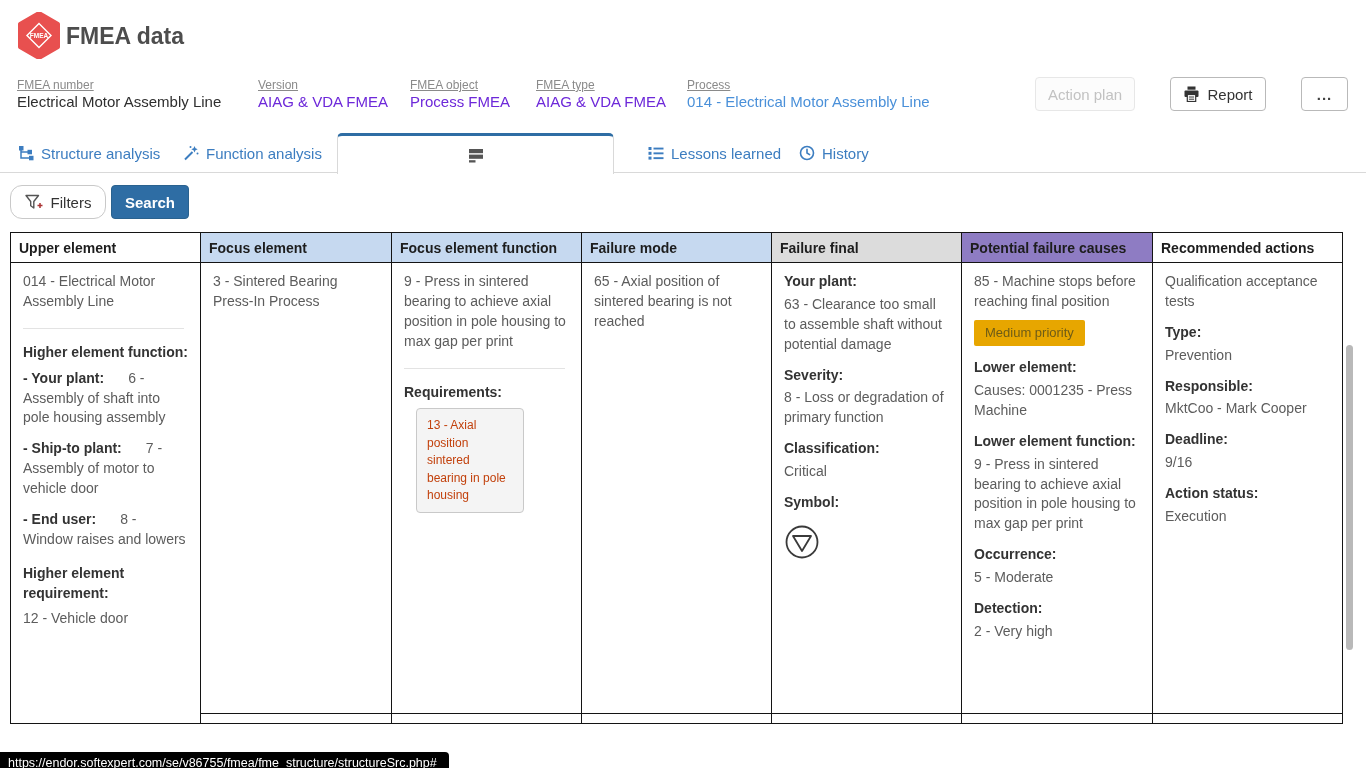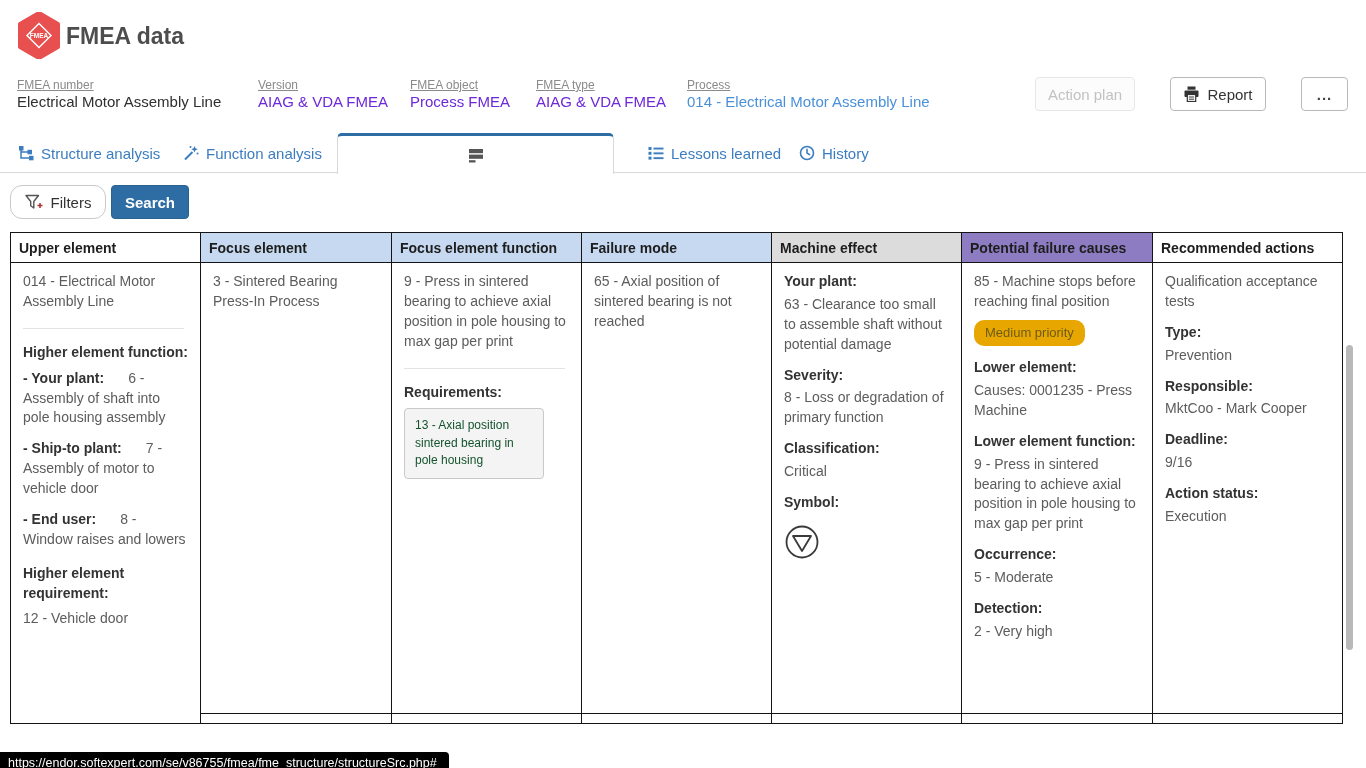--- a/index.html
+++ b/index.html
@@ -51,23 +51,23 @@
   th.h-purple{background:#8e7cc3; color:#fff;}
   table.fmea td { padding:9px 12px; font-size:14px; line-height:1.42; color:#5c5c5c; }
   tr.row1 td { height:451px; }
   tr.row2 td { height:10px; padding:0; }
   td p { margin:0 0 11px; }
   td .heading { font-weight:bold; color:#333; margin:14px 0 6px; }
   td .kv-inline b { color:#333; margin-right:24px; }
   td .kv-stack b { display:block; color:#333; margin-bottom:3px; }
   .cell-divider { border:none; border-top:1px solid #e3e3e3; margin:16px 4px 14px 0; }
   .req-card { background:#f4f4f4; border:1px solid #c9c9c9; border-radius:4px; padding:8px 10px;
-              width:140px; font-size:12px; color:#14532d; line-height:1.45; cursor:pointer; }
+              margin-left:12px; width:108px; font-size:12px; color:#c2410c; line-height:1.45; cursor:pointer; }
   .priority-badge { display:inline-block; background:#e7a600; color:#6e5c16; font-size:13px;
-              padding:4px 11px; border-radius:10px; margin:2px 0 12px; }
+              padding:4px 11px; border-radius:2px; margin:2px 0 12px; }
   .symbol-wrap { margin-top:2px; }
   
   .vscroll-thumb { position:absolute; left:1346px; top:345px; width:7px; height:305px;
               background:#b9b9b9; border-radius:4px; cursor:pointer; }
   .statusbar { position:absolute; left:0; bottom:0; height:16px; background:#000; color:#fff;
               font-size:12.5px; line-height:22px; padding:0 12px 0 8px; border-radius:0 4px 0 0; }
 </style>
 </head>
 <body>
 
@@ -189,21 +189,21 @@
     <col style="width:190px">
       <col style="width:191px">
       <col style="width:190px">
   </colgroup>
   <thead>
     <tr>
       <th class="h-white">Upper element</th>
       <th class="h-blue">Focus element</th>
       <th class="h-blue">Focus element function</th>
       <th class="h-blue">Failure mode</th>
-      <th class="h-gray">Machine effect</th>
+      <th class="h-gray">Failure final</th>
       <th class="h-purple">Potential failure causes</th>
       <th class="h-white">Recommended actions</th>
     </tr>
   </thead>
   <tbody>
     <tr class="row1">
       <td rowspan="2">
         <p>014 - Electrical Motor Assembly Line</p>
         <hr class="cell-divider">
         <p class="heading">Higher element function:</p>

